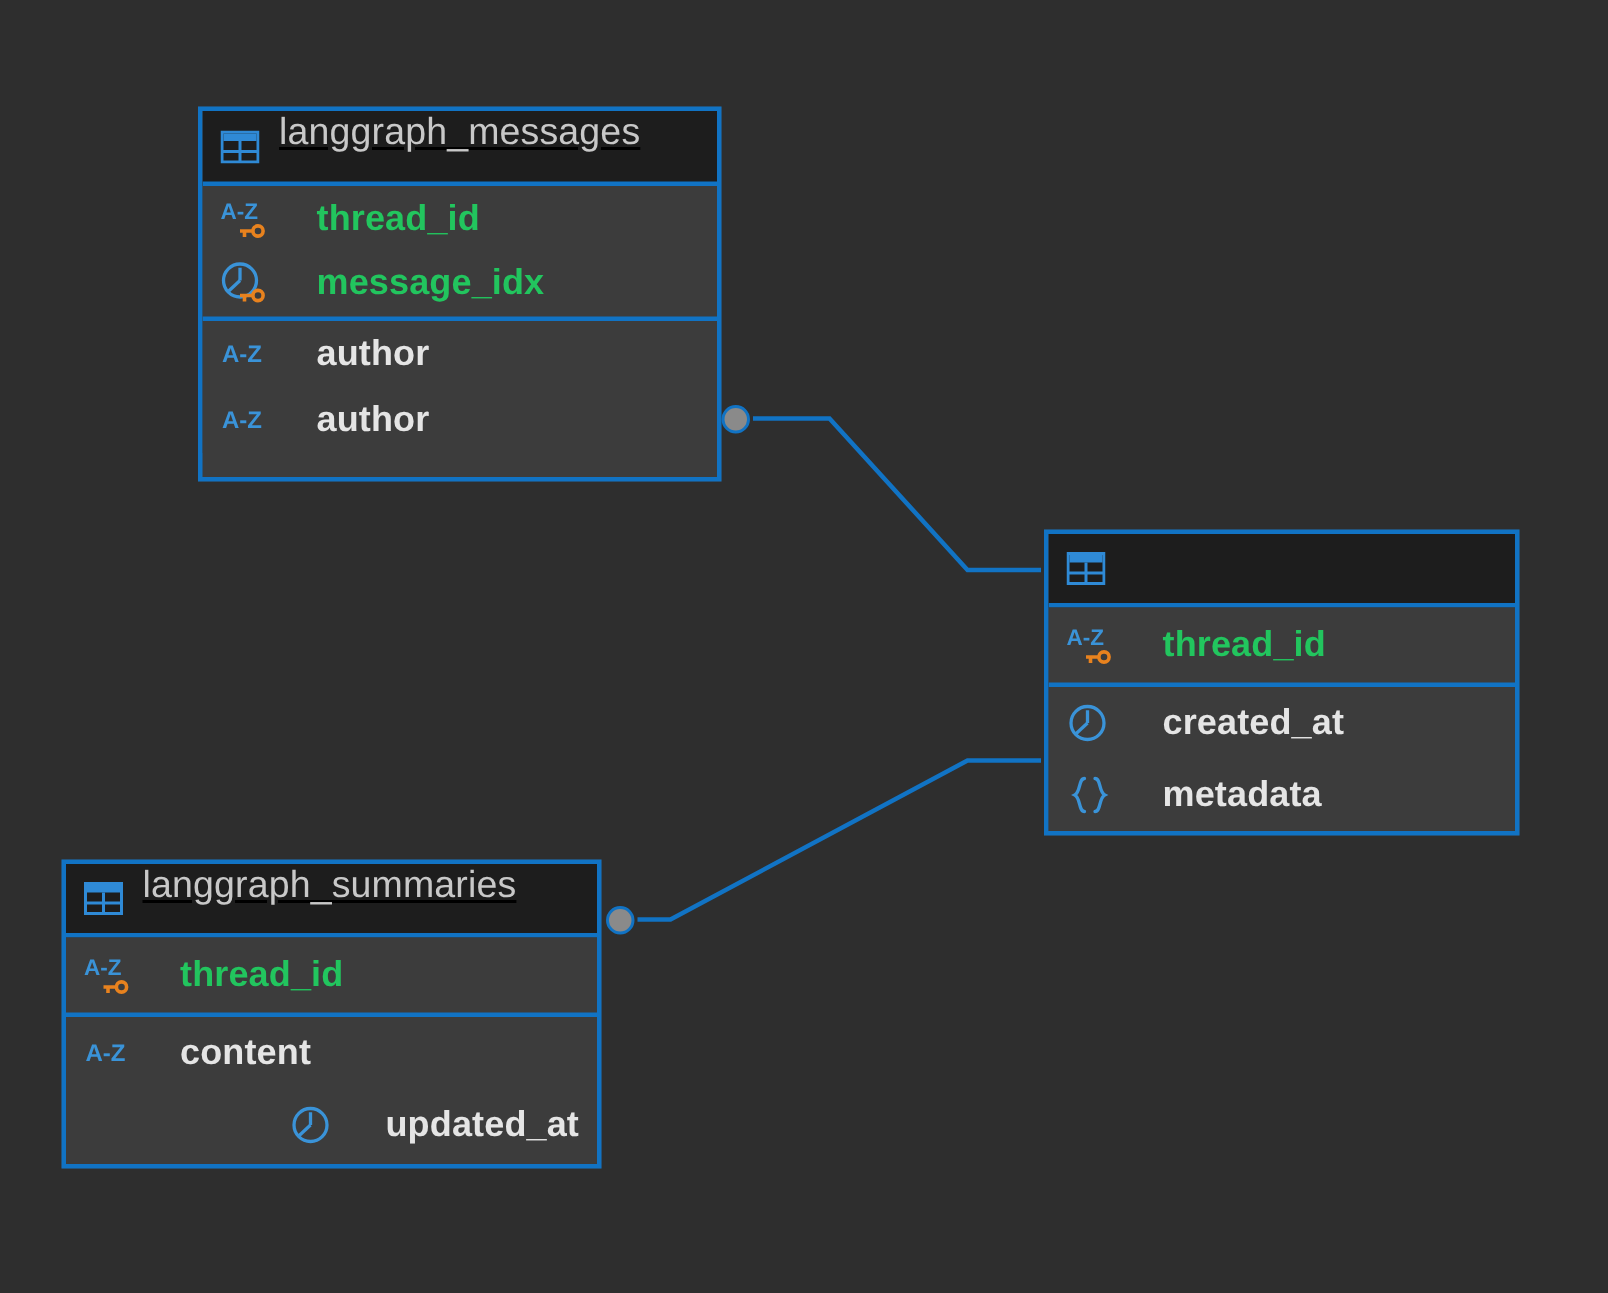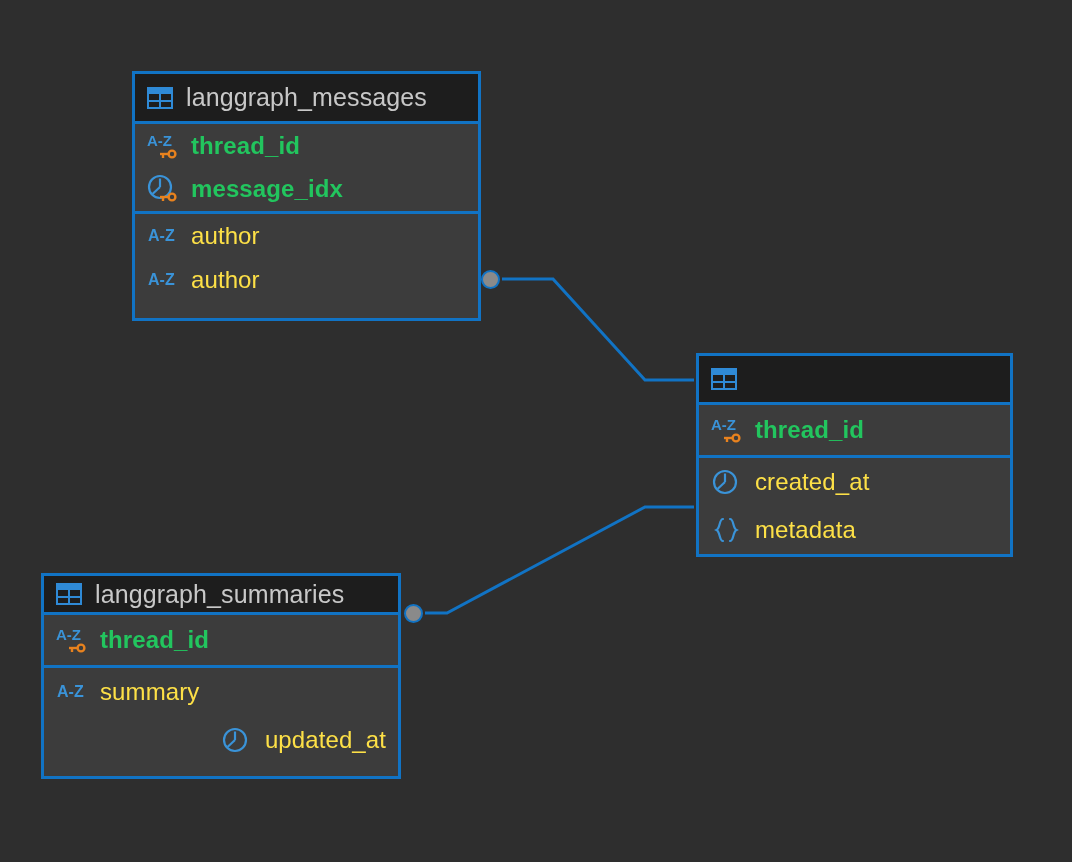--- a/index.html
+++ b/index.html
@@ -37,25 +37,25 @@
   .table-node {
     position: absolute;
     box-sizing: border-box;
     border: 3px solid #1173c4;
     background: #3c3c3c;
     overflow: hidden;
   }
 
   .table-header {
     display: flex;
-    align-items: center;
     background: #1d1d1d;
     box-sizing: border-box;
     padding: 0 12px;
     border-bottom: 3px solid #1173c4;
+    text-decoration: underline;
   }
   .table-title {
     color: #c8c8c8;
     font-size: 25px;
     font-weight: 400;
     letter-spacing: 0.1px;
     white-space: nowrap;
     margin-left: 13px;
   }
 
@@ -65,25 +65,26 @@
   .col-section.pk-section {
     border-bottom: 3px solid #1173c4;
   }
 
   .col-row {
     display: flex;
     align-items: center;
     box-sizing: border-box;
     padding: 0 12px;
     white-space: nowrap;
+    gap: 20px;
   }
   .col-name {
-    color: #fde047;
+    color: #e5e5e5;
     font-size: 24px;
-    font-weight: 400;
+    font-weight: 700;
     margin-left: 12px;
     letter-spacing: 0.1px;
   }
   .col-row.is-pk .col-name {
     font-weight: 700;
     color: #22c55e;
   }
 
   .col-icon {
     display: inline-flex;
@@ -226,21 +227,21 @@
             <path d="M19 4 C23 4 21.5 13 25.5 15 C21.5 17 23 26 19 26" fill="none" stroke="#3a93d8" stroke-width="2.2" stroke-linecap="round"></path>
           </svg>
         </span>
         <span class="col-name">metadata</span>
       </div>
     </div>
   </div>
 
   <div class="table-node" style="left:41px; top:573px; width:360px; height:206px;">
 
-    <div class="table-header" style="height:39px;">
+    <div class="table-header" style="height:49px;">
       <span class="col-icon">
         <svg width="26" height="22" viewBox="0 0 26 22">
           <rect x="1" y="1" width="24" height="20" fill="none" stroke="#2f8ad6" stroke-width="2"></rect>
           <rect x="2" y="2" width="22" height="5" fill="#2f8ad6"></rect>
           <line x1="13" y1="7" x2="13" y2="21" stroke="#2f8ad6" stroke-width="2"></line>
           <line x1="1" y1="14" x2="25" y2="14" stroke="#2f8ad6" stroke-width="2"></line>
         </svg>
       </span>
       <span class="table-title">langgraph_summaries</span>
     </div>
@@ -261,21 +262,21 @@
       </div>
     </div>
 
     <div class="col-section">
       <div class="col-row" style="height:48px;">
         <span class="col-icon">
           <svg width="32" height="30" viewBox="0 0 32 30">
             <text x="1" y="20" font-family="Liberation Sans, sans-serif" font-size="16" font-weight="700" fill="#3a93d8">A-Z</text>
           </svg>
         </span>
-        <span class="col-name">summary</span>
+        <span class="col-name">content</span>
       </div>
       <div class="col-row" style="height:48px;justify-content:flex-end;">
         <span class="col-icon">
           <svg width="32" height="30" viewBox="0 0 32 30">
             <circle cx="14" cy="15" r="11" fill="none" stroke="#3a93d8" stroke-width="2.2"></circle>
             <line x1="14" y1="15" x2="14" y2="6.5" stroke="#3a93d8" stroke-width="2.2"></line>
             <line x1="14" y1="15" x2="6.5" y2="22" stroke="#3a93d8" stroke-width="2.2"></line>
           </svg>
         </span>
         <span class="col-name">updated_at</span>

